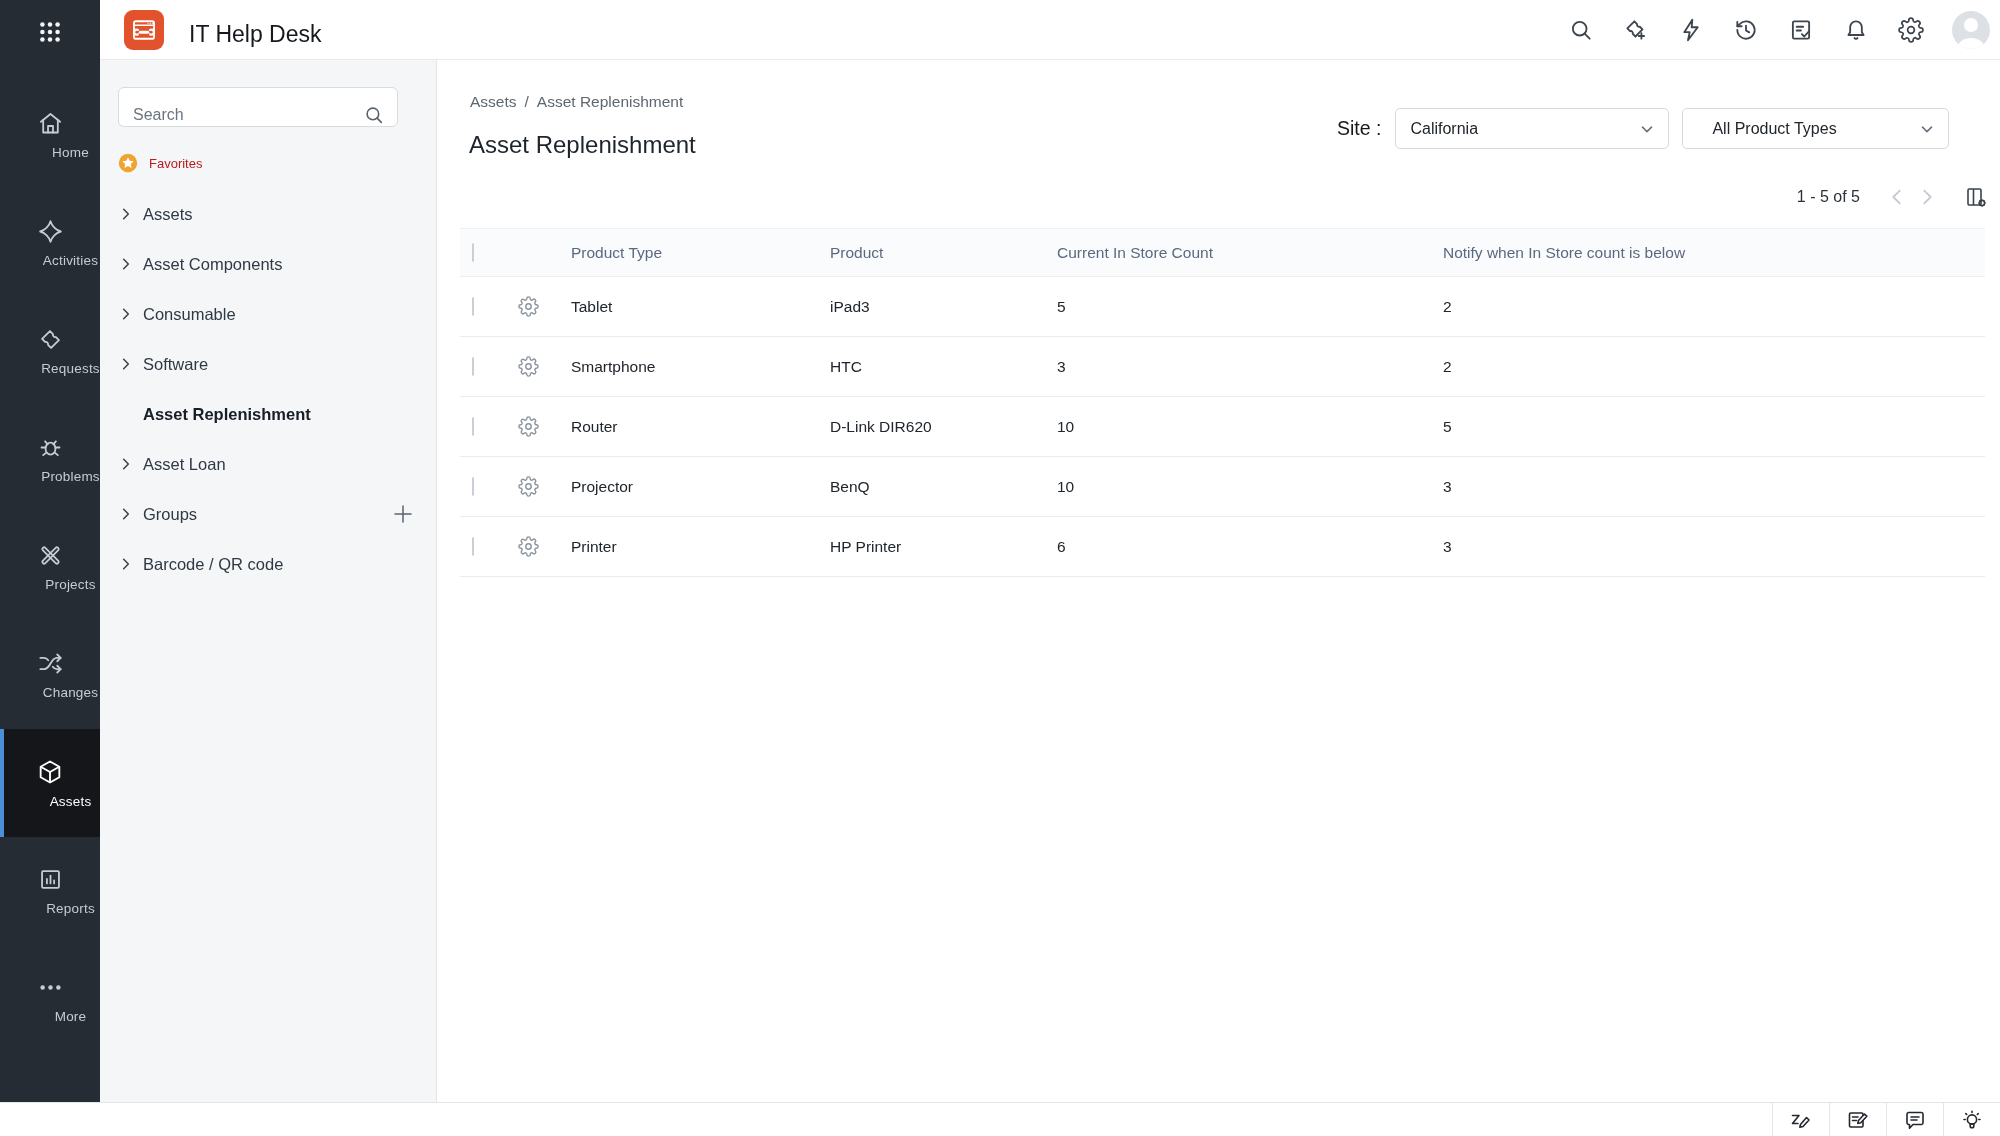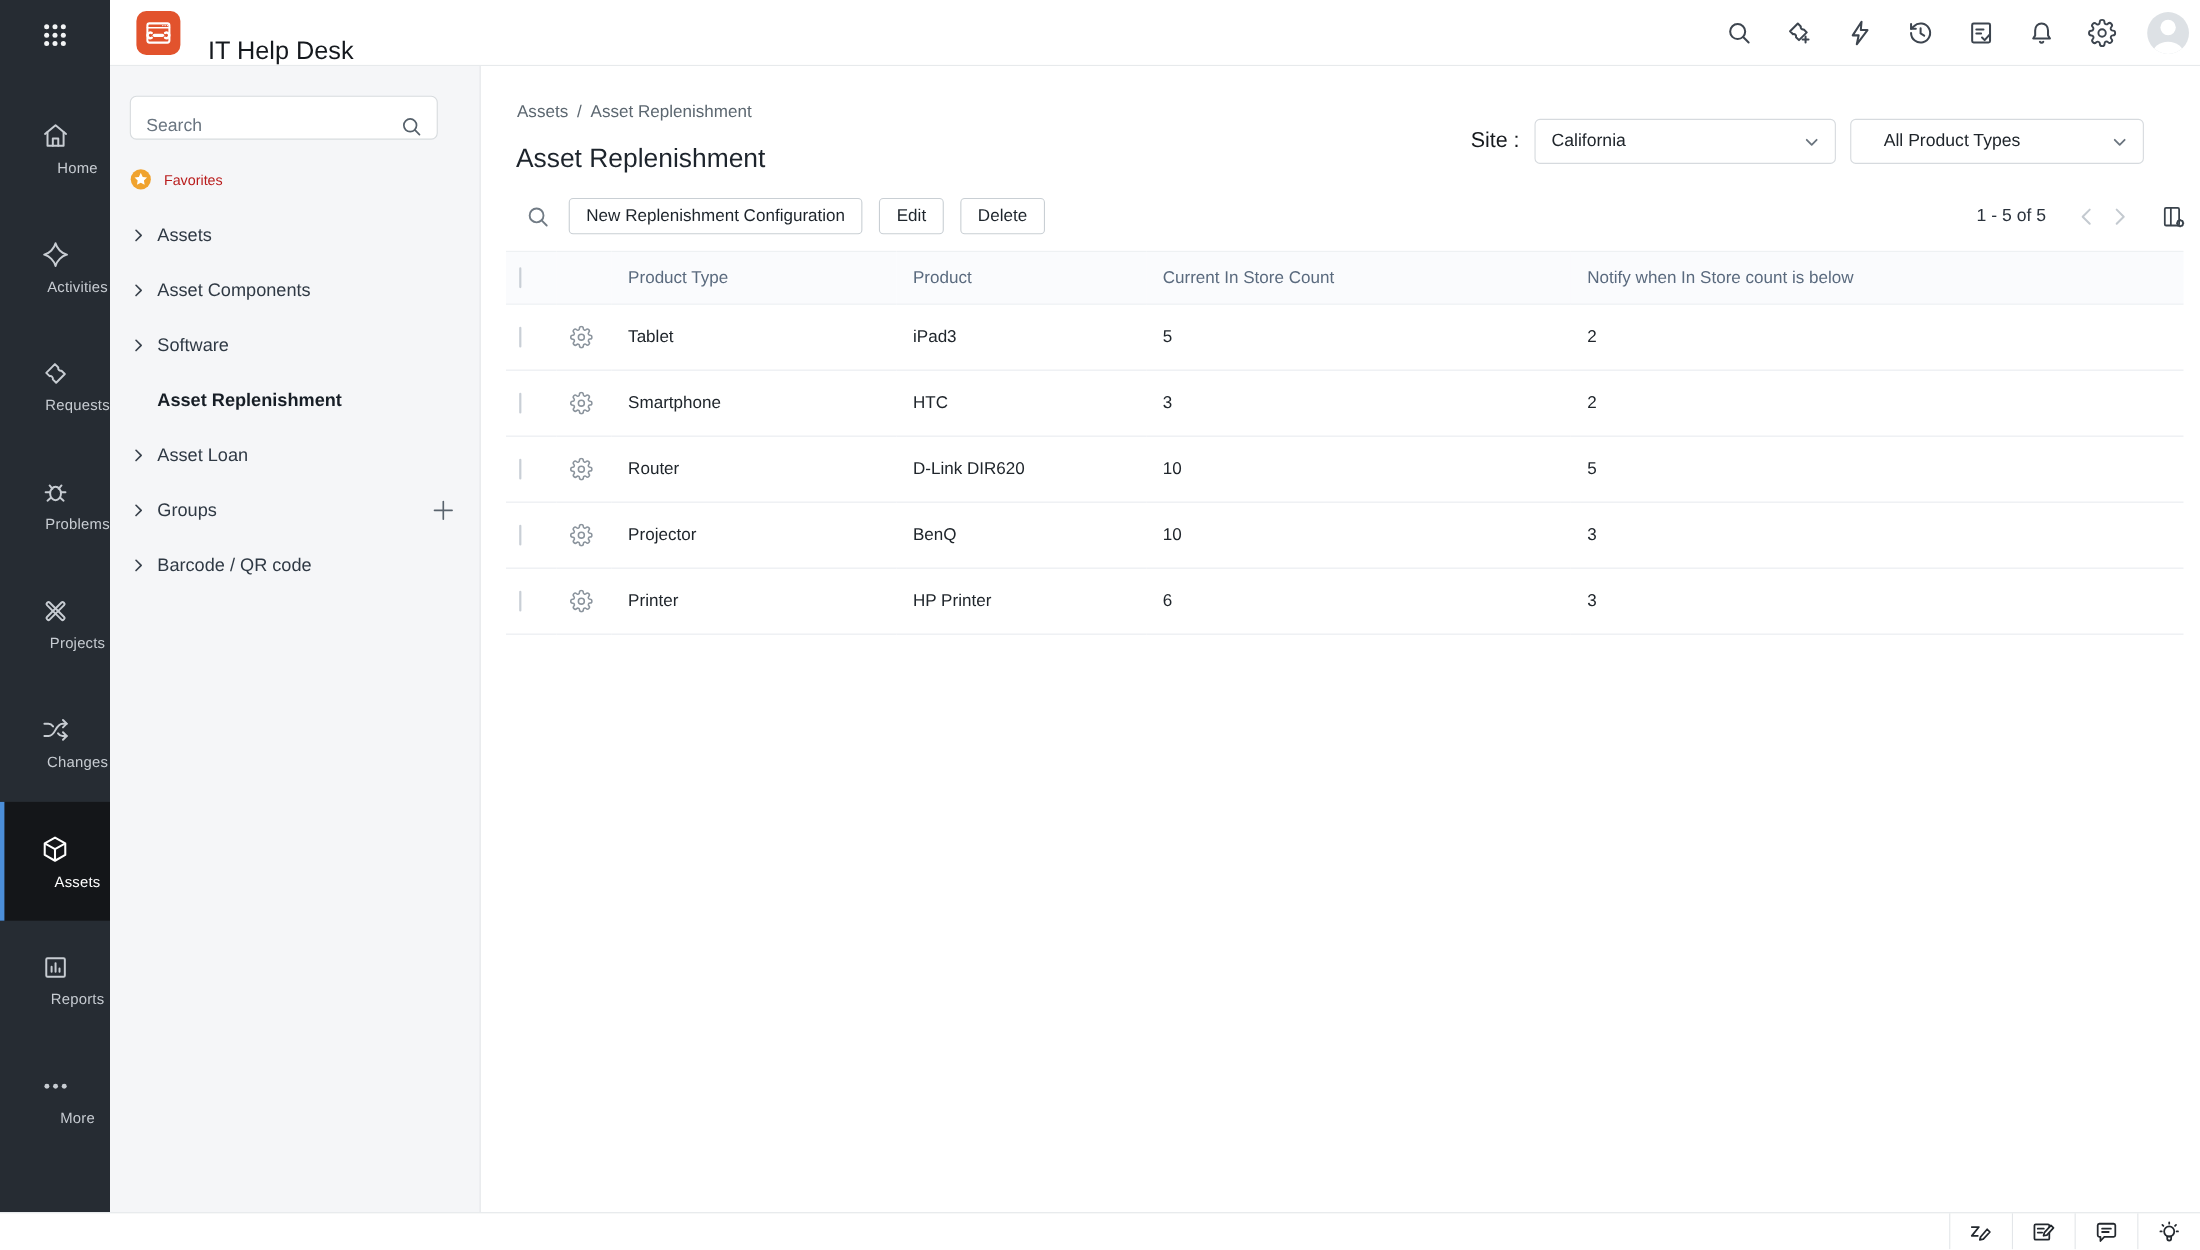--- a/index.html
+++ b/index.html
@@ -12,21 +12,21 @@
   .rail-grid { position:absolute; left:0; top:12px; width:100px; height:40px; display:flex; align-items:center; justify-content:center; color:#f2f4f5; cursor:pointer; }
   .rail-items { position:absolute; left:0; top:81px; width:100px; }
   .ri { position:relative; width:100px; height:108px; display:flex; flex-direction:column; align-items:center; justify-content:center; gap:8px; color:#c7ccd2; cursor:pointer; }
   .ri .ri-label { font-size:13.5px; letter-spacing:.2px;padding-left:41px; }
   .ri.active { background:#141619; color:#ffffff; }
   .ri.active::before { content:""; position:absolute; left:0; top:0; width:4px; height:100%; background:#4b8ed9; }
 
   
   .topbar { position:absolute; left:100px; top:0; width:1900px; height:60px; background:#fff; border-bottom:1px solid #e7eaec; display:flex; align-items:center; z-index:4; }
   .logo { position:absolute; left:24px; top:10px; width:40px; height:40px; background:#e2532d; border-radius:9px; display:flex; align-items:center; justify-content:center; }
-  .app-title { position:absolute; left:89px; top:16px; height:60px; display:flex; align-items:center; font-size:23px; color:#15191e; }
+  .app-title { position:absolute; left:89px; top:4px; height:60px; display:flex; align-items:center; font-size:23px; color:#15191e; }
   .top-icons { position:absolute; right:10px; top:0; height:60px; display:flex; align-items:center; gap:27px; }
   .tico { width:28px; height:28px; display:flex; align-items:center; justify-content:center; color:#3d454f; cursor:pointer; }
   .avatar { width:38px; height:38px; border-radius:50%; background:#dde1e5; overflow:hidden; display:flex; align-items:flex-end; justify-content:center; cursor:pointer; }
 
   
   .sidebar { position:absolute; left:100px; top:60px; width:337px; height:1042px; background:#f5f6f8; border-right:1px solid #e4e7e9; z-index:3; }
   .search-box { position:absolute; left:18px; top:27px; width:280px; height:40px; background:#fff; border:1px solid #d7dbde; border-radius:6px; display:flex; align-items:center; padding:16px 12px 0 14px; }
   .search-box input { flex:1; border:none; outline:none; font-size:16px; color:#242b33; background:transparent; font-family:"Liberation Sans", sans-serif; }
   .search-box input::placeholder { color:#6a7580; }
   .fav-row { position:absolute; left:17px; top:90px; height:26px; display:flex; align-items:center; gap:10px; cursor:pointer; }
@@ -287,20 +287,28 @@
             </svg>
           </span>
         <span class="side-label">Asset Components</span>
       </div>
       <div class="side-item">
         <span class="chev">
             <svg width="14" height="14" viewBox="0 0 24 24" fill="none" stroke="currentColor" stroke-width="2.6" stroke-linecap="round" stroke-linejoin="round">
               <path d="M8 4 L16 12 L8 20"></path>
             </svg>
           </span>
+        <span class="side-label">Consumable</span>
+      </div>
+      <div class="side-item">
+        <span class="chev">
+            <svg width="14" height="14" viewBox="0 0 24 24" fill="none" stroke="currentColor" stroke-width="2.6" stroke-linecap="round" stroke-linejoin="round">
+              <path d="M8 4 L16 12 L8 20"></path>
+            </svg>
+          </span>
         <span class="side-label">Software</span>
       </div>
       <div class="side-item selected">
         <span class="chev"></span>
         <span class="side-label">Asset Replenishment</span>
       </div>
       <div class="side-item">
         <span class="chev">
             <svg width="14" height="14" viewBox="0 0 24 24" fill="none" stroke="currentColor" stroke-width="2.6" stroke-linecap="round" stroke-linejoin="round">
               <path d="M8 4 L16 12 L8 20"></path>
@@ -353,31 +361,20 @@
       <div class="select type-select">
         <span>All Product Types</span>
         <span class="sel-chev">
             <svg width="18" height="18" viewBox="0 0 24 24" fill="none" stroke="currentColor" stroke-width="2.2" stroke-linecap="round" stroke-linejoin="round">
               <path d="M6 9.5 L12 15.5 L18 9.5"></path>
             </svg>
           </span>
       </div>
     </div>
 
-    <div class="toolbar">
-      <span class="tb-search">
-          <svg width="24" height="24" viewBox="0 0 24 24" fill="none" stroke="currentColor" stroke-width="1.7" stroke-linecap="round">
-            <circle cx="10.8" cy="10.8" r="6.3"></circle>
-            <path d="M15.4 15.4 L20 20"></path>
-          </svg>
-        </span>
-      <button class="btn">New Replenishment Configuration</button>
-      <button class="btn">Edit</button>
-      <button class="btn">Delete</button>
-    </div>
 
     <div class="pager">
       <span class="pager-text">1 - 5 of 5</span>
       <span class="pg-chev">
           <svg width="22" height="22" viewBox="0 0 24 24" fill="none" stroke="currentColor" stroke-width="2" stroke-linecap="round" stroke-linejoin="round">
             <path d="M15 5 L8 12 L15 19"></path>
           </svg>
         </span>
       <span class="pg-chev">
           <svg width="22" height="22" viewBox="0 0 24 24" fill="none" stroke="currentColor" stroke-width="2" stroke-linecap="round" stroke-linejoin="round">

